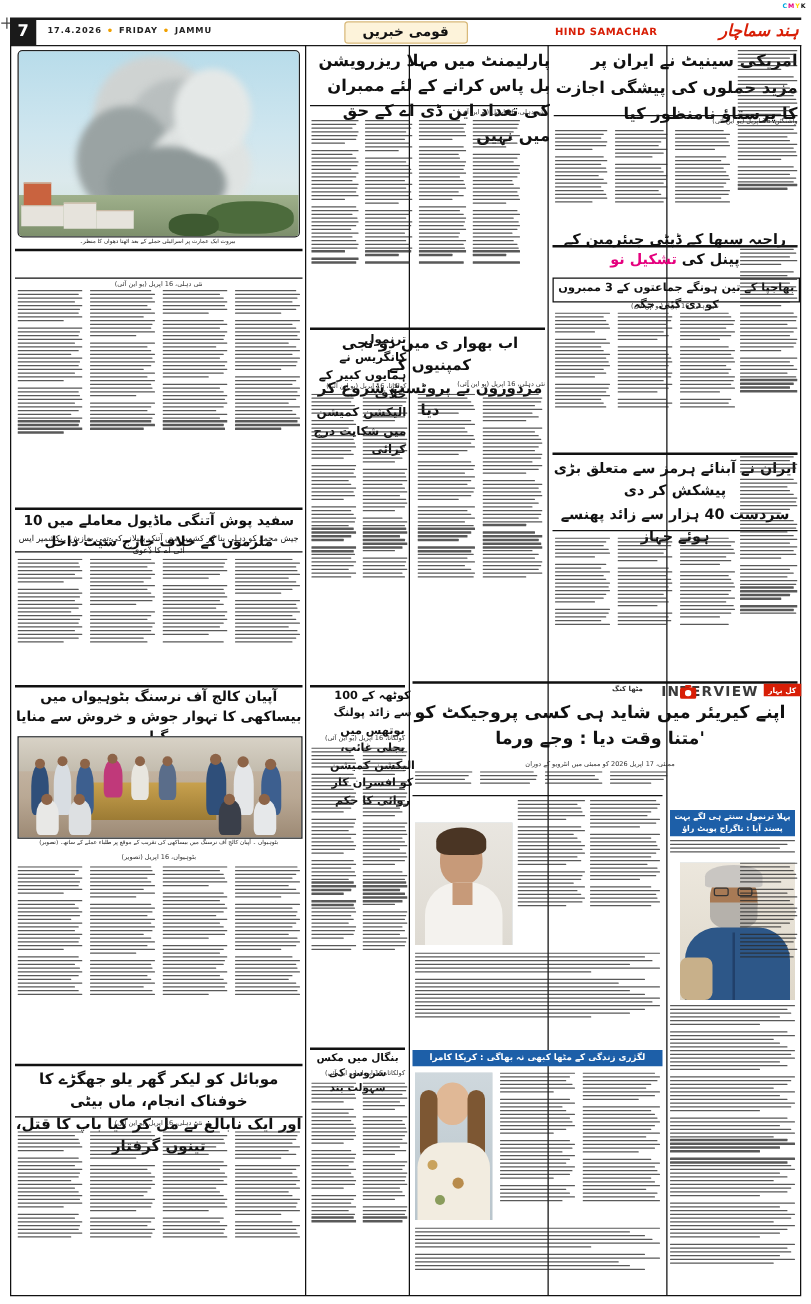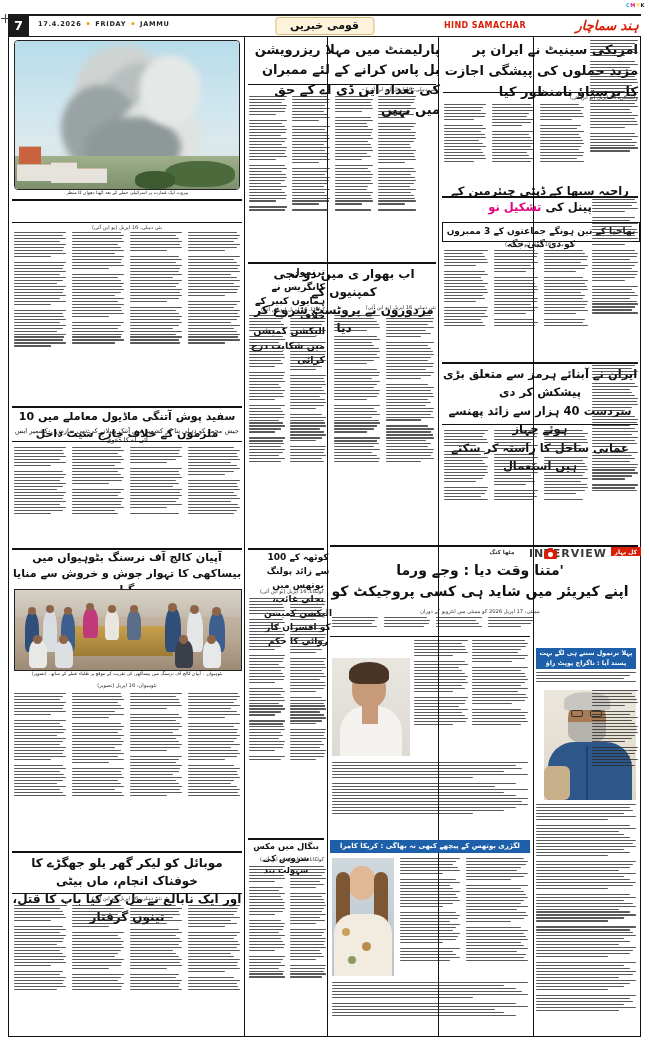--- a/index.html
+++ b/index.html
@@ -1375,21 +1375,20 @@
       <div class="ln s4"></div>
       <div class="ln s2"></div>
       <div class="ln s1"></div>
       <div class="ln s5"></div>
   </div>
 
   <div class="hline2" style="left:442px;top:362px;width:196px;"></div>
   <div class="hl med" style="left:442px;top:365px;width:196px;font-size:11.5px;line-height:1.6;">
     <div>ایران نے آبنائے ہرمز سے متعلق بڑی پیشکش کر دی</div>
     <div>سردست 40 ہزار سے زائد پھنسے ہوئے جہاز</div>
-    <div>عمانی ساحل کا راستہ کر سکتے ہیں استعمال</div>
   </div>
   <div class="hline" style="left:442px;top:424px;width:196px;"></div>
 
   <div class="tx dense" style="left:444px;top:430px;width:44px;height:102px;">
     <div class="ln s1"></div>
       <div class="ln s2"></div>
       <div class="ln s3"></div>
       <div class="ln s4"></div>
       <div class="ln s1"></div>
       <div class="ln s5"></div>
@@ -1716,22 +1715,22 @@
       <div class="ln s3"></div>
   </div>
 
   <div class="hline2" style="left:330px;top:545px;width:308px;"></div>
   <div class="interview-tag" style="right:8px;top:547px;">کل بہار</div>
   <div class="interview-en" style="right:42px;top:547px;">INTERVIEW</div>
   <div class="cam" style="right:92px;top:550px;"></div>
   <div class="kicker" style="right:112px;top:549px;width:70px;font-size:5.6px;font-weight:bold;">مٹھا کنگ</div>
 
   <div class="hl big" style="left:330px;top:560px;width:300px;font-size:14px;line-height:1.5;">
+    <div>اپنے کیریئر میں شاید ہی کسی پروجیکٹ کو</div>
     <div>'متنا وقت دیا : وجے ورما</div>
-    <div>اپنے کیریئر میں شاید ہی کسی پروجیکٹ کو</div>
   </div>
   <div class="kicker" style="left:330px;top:608px;width:300px;">ممبئی، 17 اپریل 2026 کو ممبئی میں انٹرویو کے دوران</div>
 
   <div class="tx dense" style="left:332px;top:617px;width:46px;height:14px;">
     <div class="ln s1"></div>
       <div class="ln s2"></div>
       <div class="ln s3"></div>
       <div class="ln s4"></div>
   </div>
   <div class="tx dense" style="left:384px;top:617px;width:46px;height:14px;">
@@ -1837,21 +1836,21 @@
     <div class="ln s3"></div>
       <div class="ln s2"></div>
       <div class="ln s1"></div>
       <div class="ln s4"></div>
       <div class="ln s1"></div>
       <div class="ln s2"></div>
       <div class="ln s3"></div>
       <div class="ln s5"></div>
   </div>
 
-  <div class="bluebar" style="left:330px;top:840px;width:200px;height:13px;line-height:13px;font-size:7px;">لگژری بوتھس کے پیچھے کبھی نہ بھاگی : کریکا کامرا</div>
+  <div class="bluebar" style="left:330px;top:840px;width:200px;height:13px;line-height:13px;font-size:7px;">لگژری زندگی کے مٹھا کبھی نہ بھاگی : کریکا کامرا</div>
   <div class="photo" style="left:332px;top:858px;width:62px;height:118px;border:none;">
     <div class="portrait-bg" style="background:linear-gradient(#cfd8dd,#b9c5cc);"></div>
     <div style="position:absolute;left:16px;top:8px;width:28px;height:34px;border-radius:48%;background:#e0b896;"></div>
     <div style="position:absolute;left:8px;top:2px;width:44px;height:56px;border-radius:50% 50% 30% 30%;background:#6b4a2c;z-index:-1;"></div>
     <div style="position:absolute;left:4px;top:14px;width:14px;height:56px;border-radius:8px;background:#7d5733;"></div>
     <div style="position:absolute;left:42px;top:14px;width:14px;height:56px;border-radius:8px;background:#7d5733;"></div>
     <div style="position:absolute;left:2px;top:56px;width:58px;height:62px;border-radius:20px 20px 0 0;background:#f2ece0;"></div>
     <div style="position:absolute;left:10px;top:70px;width:8px;height:8px;border-radius:50%;background:#c9a25c;"></div>
     <div style="position:absolute;left:30px;top:84px;width:9px;height:9px;border-radius:50%;background:#b88b4c;"></div>
     <div style="position:absolute;left:16px;top:98px;width:8px;height:8px;border-radius:50%;background:#8a9c5c;"></div>

